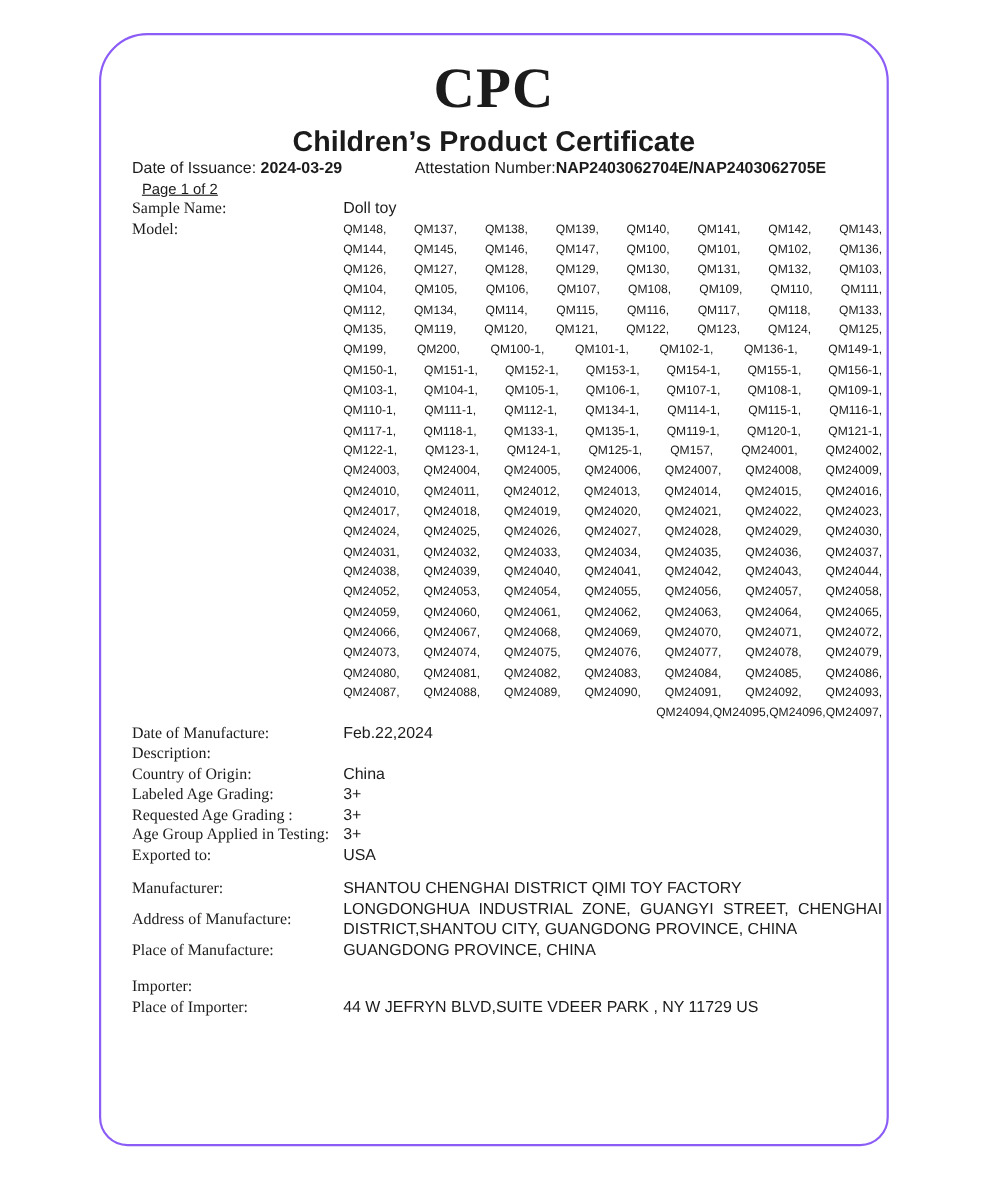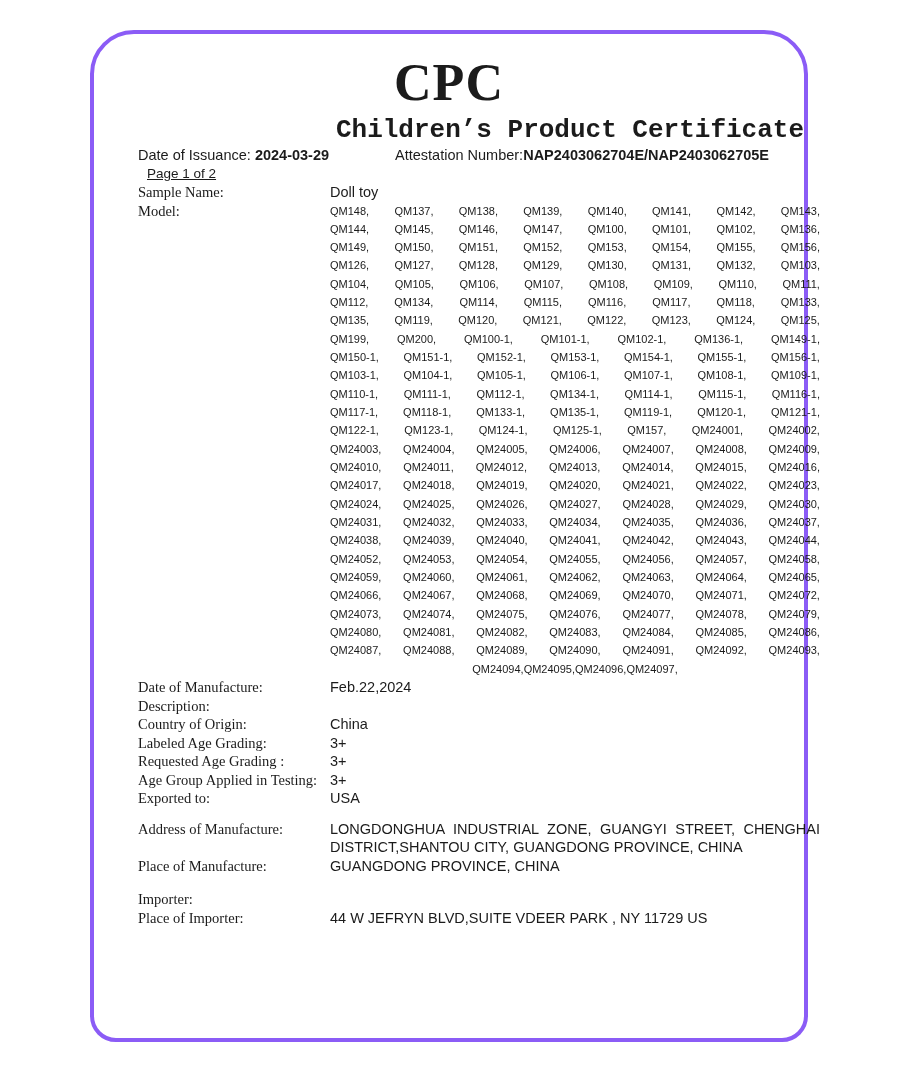--- a/index.html
+++ b/index.html
@@ -3,53 +3,53 @@
 <meta charset="utf-8">
 <style>
   html,body{margin:0;padding:0;background:#ffffff;}
   body{
     width:900px;height:1080px;position:relative;overflow:hidden;
     font-family:"Liberation Sans","DejaVu Sans",sans-serif;
     color:#1b1b1b;-webkit-font-smoothing:antialiased;
   }
   .card{
     position:absolute;left:90px;top:30px;width:718px;height:1012px;
-    border:4px solid #8b5cf6;border-radius:44px 44px 26px 26px;
+    border:2px solid #8b5cf6;border-radius:44px 44px 26px 26px;
     box-sizing:border-box;background:#fff;
   }
   .title{
     text-align:center;margin:22px 0 0 0;
     font-family:"Liberation Serif","DejaVu Serif",serif;
     font-weight:700;font-size:52px;line-height:1.05;letter-spacing:1px;
   }
   .subtitle{
-    text-align:right;margin:6px 0 0 0;
-    font-family:Liberation Mono, monospace;
+    text-align:center;margin:6px 0 0 0;
+    font-family:Liberation Sans, sans-serif;
     font-weight:700;font-size:26px;line-height:1.05;
   }
   .content{
-    position:absolute;left:44px;top:112px;width:682px;
+    position:absolute;left:28px;top:112px;width:682px;
     font-size:14.5px;line-height:18.5px;
   }
   .b{font-weight:700;}
   .hdr-row{display:flex;}
   .issuance-pair{width:257px;flex-shrink:0;white-space:nowrap;}
   .attestation{white-space:nowrap;}
   .page-row{padding-left:9px;font-size:13.5px;text-decoration:underline;}
   .field-row{display:flex;}
   .label{min-width:192px;flex-shrink:0;white-space:nowrap;font-family:Liberation Serif, serif;}
   .value{flex:1;}
   .model-row{display:flex;}
   .model-list{width:490px;font-size:11px;line-height:18.33px;}
   .model-line{display:flex;justify-content:space-between;white-space:nowrap;}
-  .model-line.last{justify-content:center;}
+  .model-line.last{justify-content:flex-end;}
   .details{margin-top:0;}
   .manu-gap{margin-top:12px;}
   .imp-gap{margin-top:15px;}
-  .address-row{display:flex;align-items:flex-start;}
+  .address-row{display:flex;align-items:center;}
   .address-value{width:490px;flex:none;text-align:justify;}
 </style>
 </head>
 <body>
 
 <div class="card">
   <h1 class="title">CPC</h1>
   <h2 class="subtitle">Children’s Product Certificate</h2>
 
   <div class="content">
@@ -83,30 +83,20 @@
             <span>QM144,</span>
             <span>QM145,</span>
             <span>QM146,</span>
             <span>QM147,</span>
             <span>QM100,</span>
             <span>QM101,</span>
             <span>QM102,</span>
             <span>QM136,</span>
           </div>
           <div class="model-line">
-            <span>QM149,</span>
-            <span>QM150,</span>
-            <span>QM151,</span>
-            <span>QM152,</span>
-            <span>QM153,</span>
-            <span>QM154,</span>
-            <span>QM155,</span>
-            <span>QM156,</span>
-          </div>
-          <div class="model-line">
             <span>QM126,</span>
             <span>QM127,</span>
             <span>QM128,</span>
             <span>QM129,</span>
             <span>QM130,</span>
             <span>QM131,</span>
             <span>QM132,</span>
             <span>QM103,</span>
           </div>
           <div class="model-line">
@@ -335,20 +325,24 @@
         <span class="label">Age Group Applied in Testing:</span>
         <span class="value">3+</span>
       </div>
       <div class="field-row">
         <span class="label">Exported to:</span>
         <span class="value">USA</span>
       </div>
     </div>
 
     <div class="manu-gap">
+      <div class="field-row">
+        <span class="label">Manufacturer:</span>
+        <span class="value">SHANTOU CHENGHAI DISTRICT QIMI TOY FACTORY</span>
+      </div>
       <div class="field-row address-row">
         <span class="label">Address of Manufacture:</span>
         <span class="value address-value">LONGDONGHUA INDUSTRIAL ZONE, GUANGYI STREET, CHENGHAI DISTRICT,SHANTOU CITY, GUANGDONG PROVINCE, CHINA</span>
       </div>
       <div class="field-row">
         <span class="label">Place of Manufacture:</span>
         <span class="value">GUANGDONG PROVINCE, CHINA</span>
       </div>
     </div>
 

